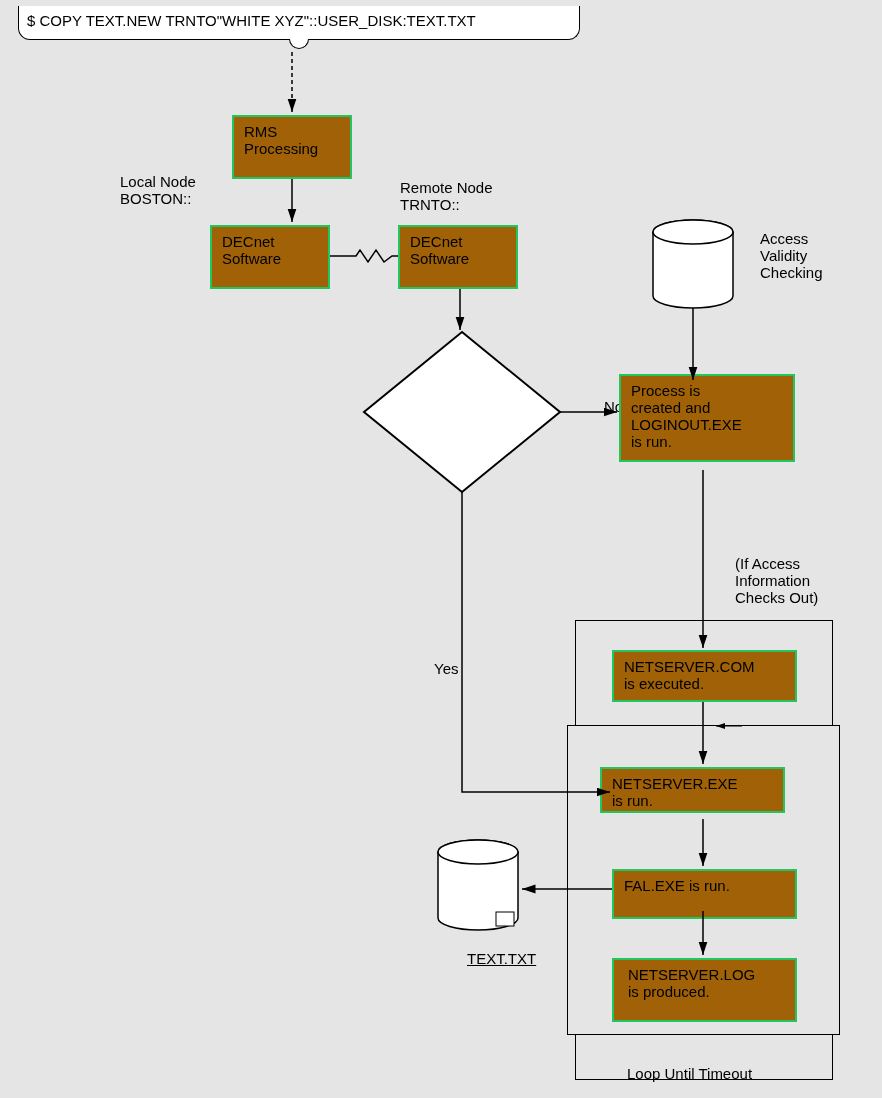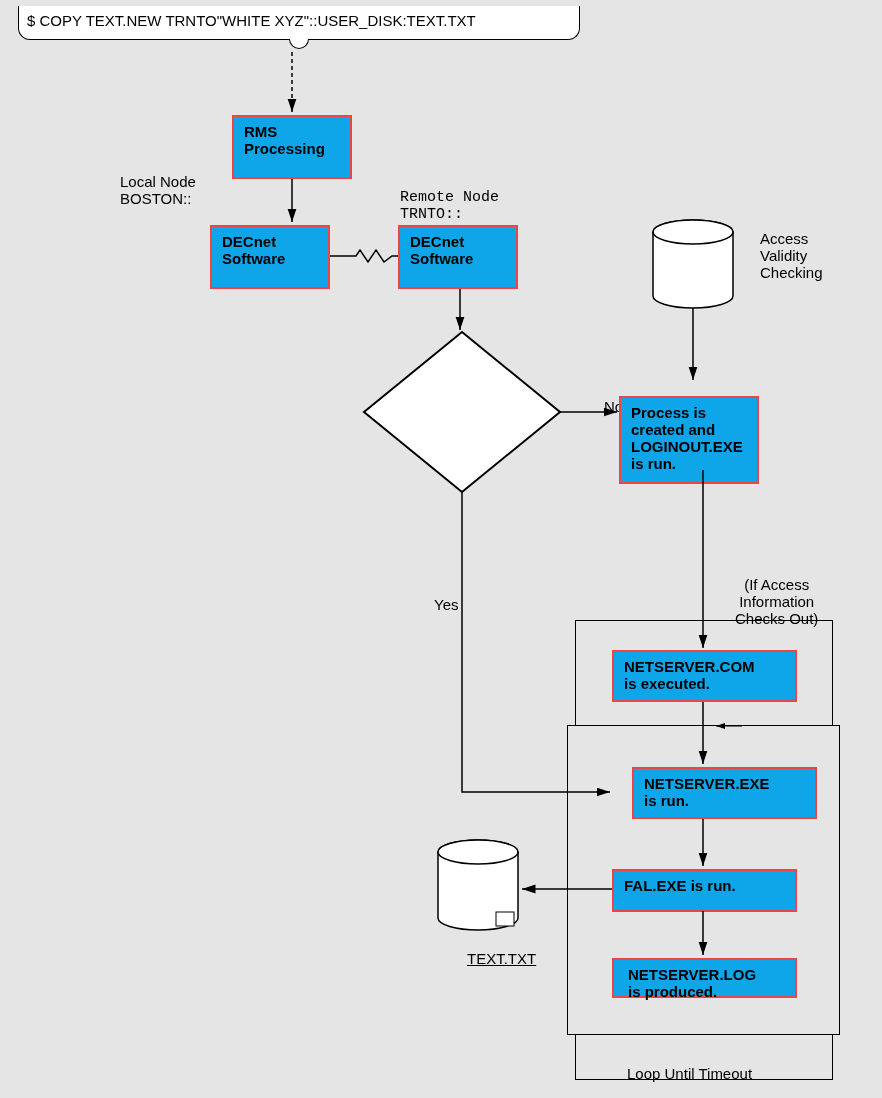--- a/index.html
+++ b/index.html
@@ -11,25 +11,24 @@
     color: #000;
   }
   .canvas {
     position: relative;
     width: 882px;
     height: 1098px;
     background: #e5e5e5;
   }
   .box {
     position: absolute;
-    background: #0ea5e9;
-    border: 2px solid #ef4444;
+    background: #a16207;
+    border: 2px solid #22c55e;
     padding: 6px 10px;
     box-sizing: border-box;
-    font-weight: bold;
   }
   .label {
     position: absolute;
     background: transparent;
   }
   .brace {
     position: absolute;
     background: #fff;
     border: 1.5px solid #000;
     border-top: none;
@@ -74,21 +73,21 @@
   <div class="box" style="left:232px; top:115px; width:120px; height:64px;">
     <div>RMS</div>
     <div>Processing</div>
   </div>
 
   <div class="label" style="left:120px; top:173px;">
     <div>Local Node</div>
     <div>BOSTON::</div>
   </div>
 
-  <div class="label" style="left:400px; top:189px;font-family:Liberation Mono, monospace;">
+  <div class="label" style="left:400px; top:179px;">
     <div>Remote Node</div>
     <div>TRNTO::</div>
   </div>
 
   <div class="box" style="left:210px; top:225px; width:120px; height:64px;">
     <div>DECnet</div>
     <div>Software</div>
   </div>
 
   <div class="box" style="left:398px; top:225px; width:120px; height:64px;">
@@ -109,54 +108,54 @@
 
   <div class="diamond" style="left:394px; top:361px; width:138px;">
     <div>Is</div>
     <div>appropriate</div>
     <div>NETSERVER</div>
     <div>process</div>
     <div>located?</div>
   </div>
 
   <div class="label" style="left:578px; top:398px;margin-left:26px;">No</div>
-  <div class="label" style="left:434px; top:596px;">Yes</div>
-
-  <div class="box" style="left:619px; top:396px; width:140px; height:88px;">
+  <div class="label" style="left:434px; top:660px;">Yes</div>
+
+  <div class="box" style="left:619px; top:374px; width:176px; height:88px;">
     <div>Process is</div>
     <div>created and</div>
     <div>LOGINOUT.EXE</div>
     <div>is run.</div>
   </div>
 
-  <div class="label" style="left:735px; top:576px;text-align:center;">
+  <div class="label" style="left:735px; top:555px;">
     <div>(If Access</div>
     <div>Information</div>
     <div>Checks Out)</div>
   </div>
 
   <div style="position:absolute; left:575px; top:620px; width:258px; height:460px; border:1px solid #000; box-sizing:border-box;"></div>
 
   <div style="position:absolute; left:567px; top:725px; width:273px; height:310px; border:1px solid #000; background:#e5e5e5; box-sizing:border-box;"></div>
 
   <div class="box" style="left:612px; top:650px; width:185px; height:52px;">
     <div>NETSERVER.COM</div>
     <div>is executed.</div>
   </div>
 
-  <div class="box" style="left:632px; top:767px; width:185px; height:52px;">
+  <div class="box" style="left:600px; top:767px; width:185px; height:46px;">
     <div>NETSERVER.EXE</div>
     <div>is run.</div>
   </div>
 
-  <div class="box" style="left:612px; top:869px; width:185px; height:43px;">
+  <div class="box" style="left:612px; top:869px; width:185px; height:50px;">
     <div>FAL.EXE is run.</div>
   </div>
 
-  <div class="box" style="left:612px; top:958px; width:185px; height:40px;padding-left:14px;">
+  <div class="box" style="left:612px; top:958px; width:185px; height:64px;padding-left:14px;">
     <div>NETSERVER.LOG</div>
     <div>is produced.</div>
   </div>
 
   <div class="label" style="left:627px; top:1050px;margin-top:15px;">Loop Until Timeout</div>
 
   <div class="label" style="left:460px; top:870px; text-align:center;">
     <div>User</div>
     <div>Disk</div>
   </div>

